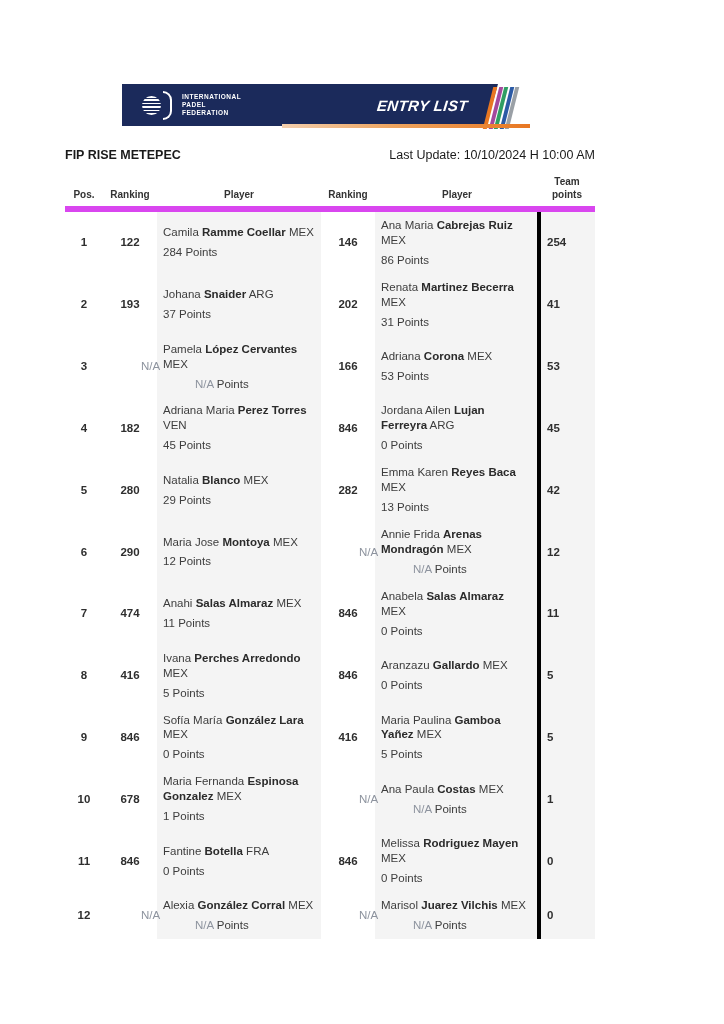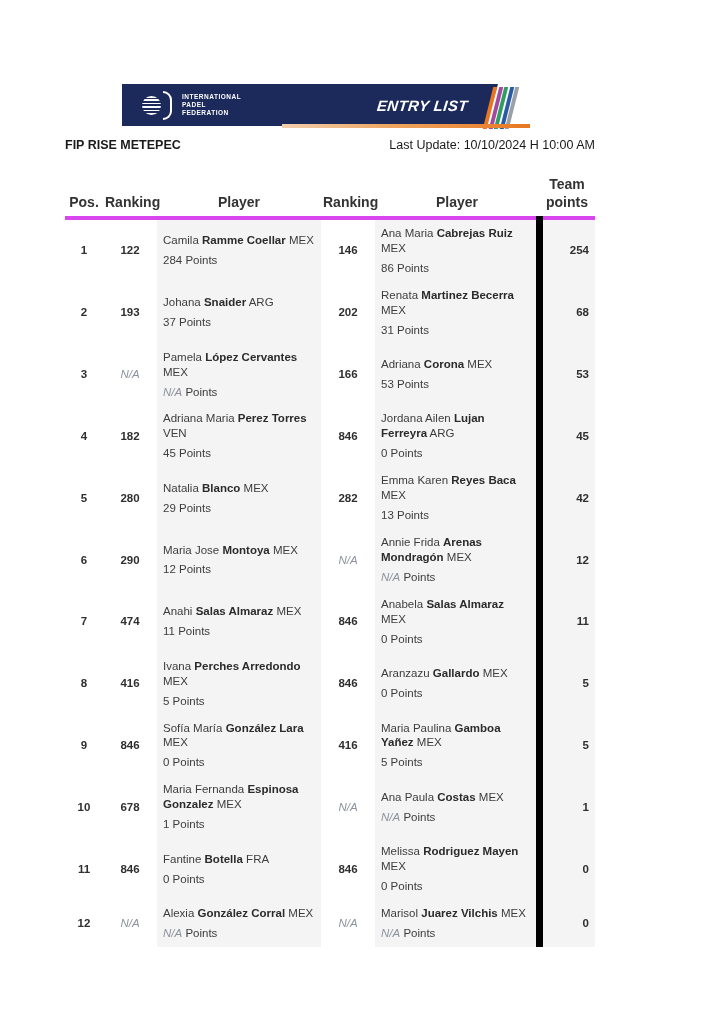--- a/index.html
+++ b/index.html
@@ -42,53 +42,53 @@
     display:flex;gap:1.5px;transform:skewX(-14deg);
   }
   .stripes i{display:block;width:4px;height:100%;}
   .underline{
     position:absolute;left:160px;top:40px;width:248px;height:3.5px;
     background:linear-gradient(90deg,#f3cfae 0%,#eda45f 45%,#e87722 100%);
   }
 
   
   .title-row{
-    position:absolute;left:65px;top:138px;width:530px;
+    position:absolute;left:65px;top:148px;width:530px;
     display:flex;justify-content:space-between;align-items:baseline;
     padding-right:0;box-sizing:border-box;text-align:center;
   }
   .event-title{font-size:12.5px;font-weight:bold;color:#1a1a1a;}
   .last-update{font-size:12.5px;color:#1a1a1a;}
 
   
   table.entry{
     position:absolute;left:65px;top:174px;
     width:530px;border-collapse:collapse;table-layout:fixed;
   }
   .entry th{
-    font-size:14px;font-weight:bold;color:#333333;
+    font-size:10px;font-weight:bold;color:#333333;
     text-align:center;vertical-align:bottom;
     padding:2px 2px 5px 2px;
-    border-bottom:4px solid #d946ef;
+    border-bottom:6px solid #d946ef;
     line-height:1.25;
   }
   .entry td{
     font-size:11.5px;color:#3d3d3d;vertical-align:middle;
     padding:6px 6px;line-height:1.3;
   }
   .entry td.shaded{background:#f4f4f4;}
   .entry td.num{text-align:center;font-weight:bold;color:#2f2f2f;}
   .entry td.team{
-    text-align:right;font-weight:bold;color:#2f2f2f;
-    background:#f4f4f4;border-left:7px solid #000000;
+    text-align:left;font-weight:bold;color:#2f2f2f;
+    background:#f4f4f4;border-left:4px solid #000000;
   }
   .player-cell .name-line{display:block;}
   .player-cell .points-line{display:block;margin-top:5px;}
   .lastname{font-weight:bold;color:#2b2b2b;}
-  .na{font-style:italic;color:#8d939e;font-weight:normal;}
+  .na{color:#8d939e;font-weight:normal;margin-left:32px;}
 </style>
 </head>
 <body>
 
 <div class="page">
 
   <div class="banner-wrap">
     <div class="banner-navy">
       <div class="logo-group">
         <span class="ball"></span>
@@ -184,21 +184,21 @@
         <span class="name-line">
           <span>Renata</span>
           <span class="lastname">Martinez Becerra</span>
           <span>MEX</span>
         </span>
         <span class="points-line">
           <span class="val">31</span>
           <span>Points</span>
         </span>
       </td>
-      <td class="team"><span class="val">68</span></td>
+      <td class="team"><span class="val">41</span></td>
     </tr>
 
     <tr>
       <td class="num"><span class="val">3</span></td>
       <td class="num"><span class="val na">N/A</span></td>
       <td class="shaded player-cell">
         <span class="name-line">
           <span>Pamela</span>
           <span class="lastname">López Cervantes</span>
           <span>MEX</span>

